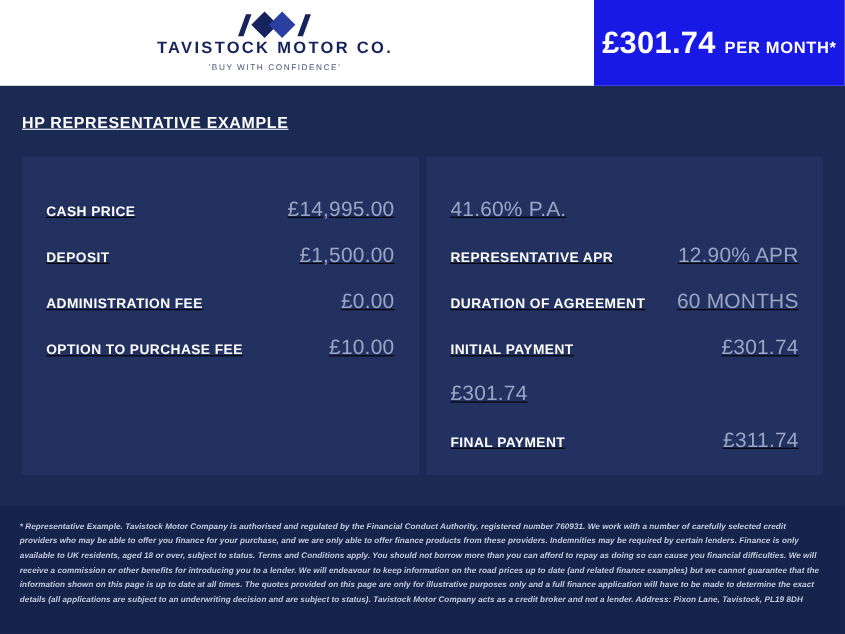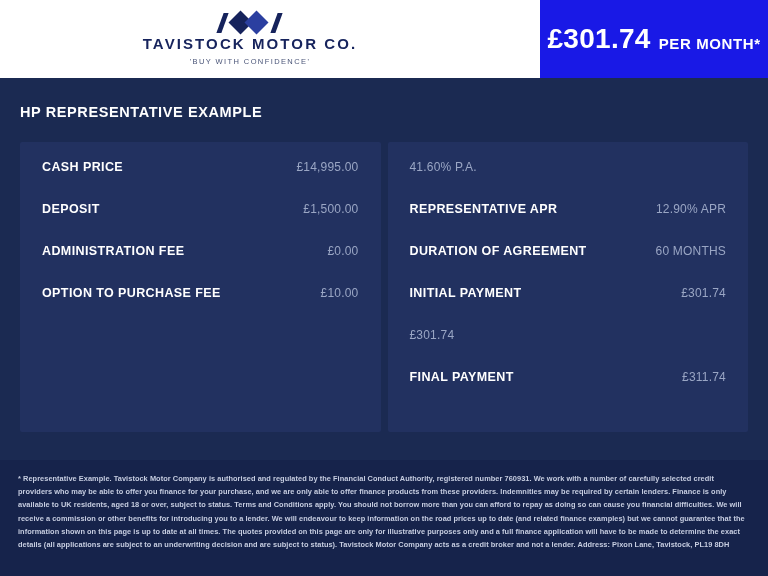--- a/index.html
+++ b/index.html
@@ -89,27 +89,29 @@
     padding-top: 8px;
   }
 
   
   .title {
     color: #ffffff;
     font-size: 14.5px;
     font-weight: 700;
     letter-spacing: 0.6px;
     padding: 26px 12px 0 20px;
+    text-decoration: underline;
   }
 
   
   .panels {
     display: flex;
     gap: 7px;
     padding: 22px 20px 0 20px;
+    text-decoration: underline;
   }
   .panel {
     flex: 1 1 0;
     background: #223160;
     border-radius: 2px;
     padding: 18px 22px 20px 22px;
   }
   .row {
     display: flex;
     align-items: baseline;
@@ -117,31 +119,33 @@
     height: 42px;
   }
   .row-label {
     color: #ffffff;
     font-size: 12.5px;
     font-weight: 700;
     letter-spacing: 0.4px;
   }
   .row-value {
     color: #9aa6c4;
-    font-size: 12px;
+    font-size: 19px;
     font-weight: 400;
     letter-spacing: 0.2px;
+    margin-top: 20px;
   }
 
   
   .footer {
     margin-top: auto;
     background: #16234b;
     padding: 12px 18px 0 18px;
     min-height: 116px;
+    font-style: italic;
   }
   .footer p {
     color: #c6cde0;
     font-size: 7.4px;
     line-height: 1.78;
     font-weight: 700;
     letter-spacing: 0.05px;
     text-align: left;
   }
 </style>

